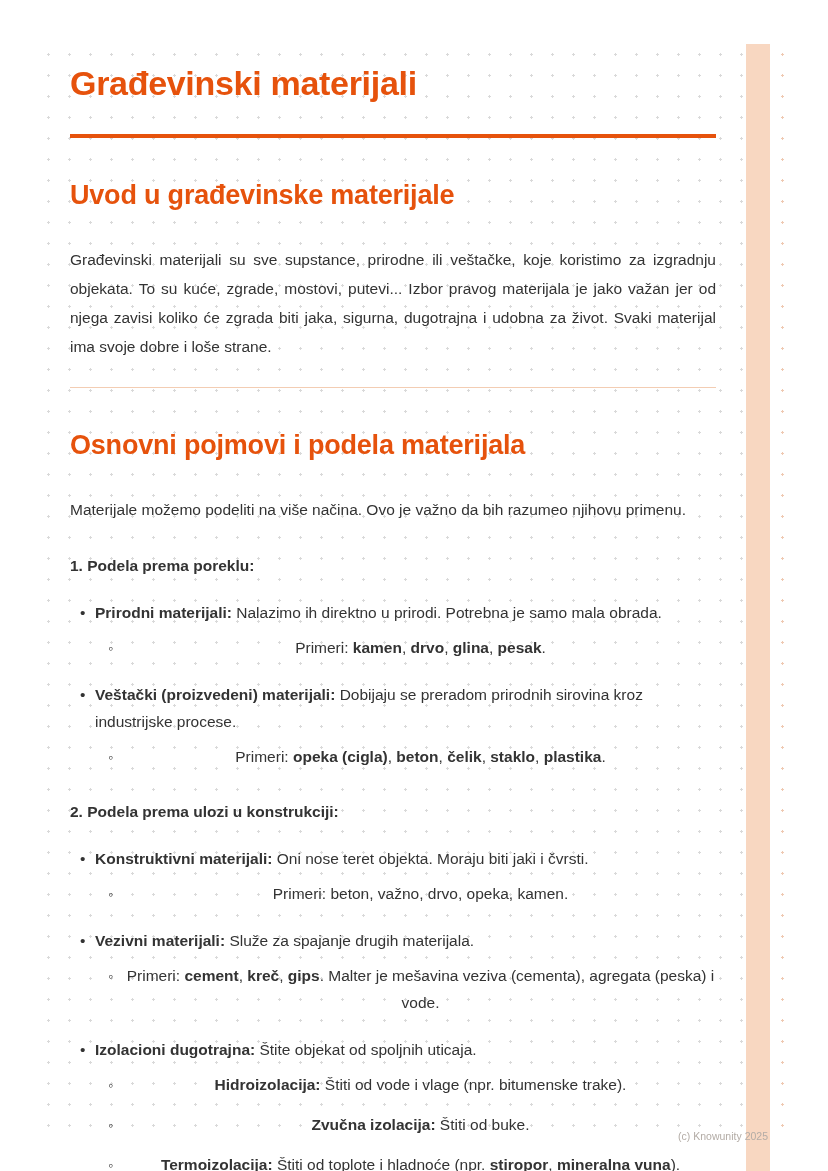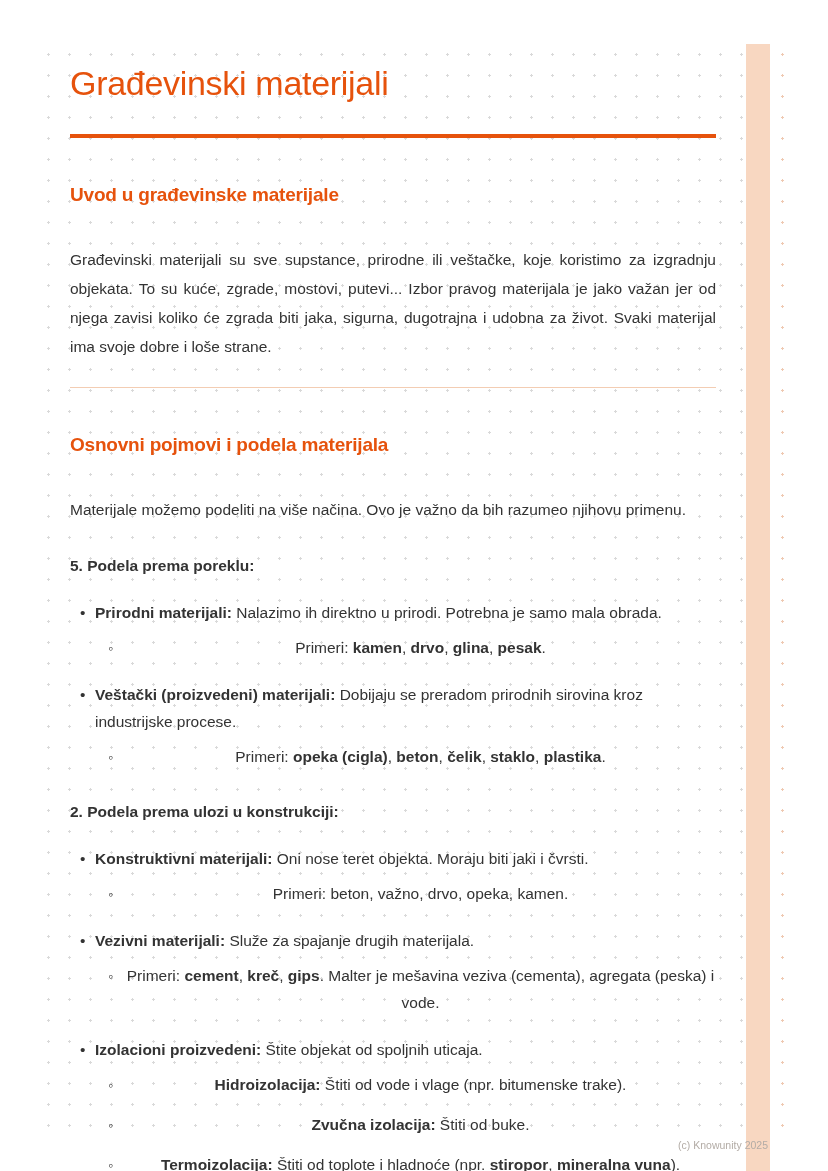--- a/index.html
+++ b/index.html
@@ -37,33 +37,33 @@
     background:var(--band);
   }
   .content{
     position:absolute;
     left:70px; right:112px; top:62px;
   }
   h1.title{
     margin:0;
     font-size:34px;
     line-height:42px;
-    font-weight:400;
+    font-weight:700;
     color:var(--accent);
     letter-spacing:-0.3px;
   }
   .title-rule{
     border:none;
     height:4px;
     background:var(--accent);
     margin:30px 0 0 0;
   }
   h2.section{
     margin:42px 0 0 0;
-    font-size:19px;
+    font-size:27px;
     line-height:30px;
     font-weight:700;
     color:var(--accent);
     letter-spacing:-0.2px;
   }
   p.body{
     margin:35px 0 0 0;
     font-size:15.5px;
     line-height:29px;
     text-align:justify;
@@ -120,21 +120,21 @@
     position:absolute;
     left:0;
     top:0.5px;
     font-size:14px;
     color:var(--text);
   }
   .txt strong{font-weight:700;}
   .footer{
     position:absolute;
     right:60px;
-    bottom:20px;
+    bottom:29px;
     font-size:10.5px;
     color:#b3aca6;
   }
 </style>
 </head>
 <body>
 
 <div class="page">
 
   <div class="dot-grid"></div>
@@ -148,21 +148,21 @@
 
     <h2 class="section">Uvod u građevinske materijale</h2>
     <p class="body">Građevinski materijali su sve supstance, prirodne ili veštačke, koje koristimo za izgradnju objekata. To su kuće, zgrade, mostovi, putevi... Izbor pravog materijala je jako važan jer od njega zavisi koliko će zgrada biti jaka, sigurna, dugotrajna i udobna za život. Svaki materijal ima svoje dobre i loše strane.</p>
 
     <hr class="section-divider">
 
     <h2 class="section">Osnovni pojmovi i podela materijala</h2>
     <p class="body">Materijale možemo podeliti na više načina. Ovo je važno da bih razumeo njihovu primenu.</p>
 
     <section>
-      <p class="subhead">5. Podela prema poreklu:</p>
+      <p class="subhead">1. Podela prema poreklu:</p>
       <ul class="l1">
         <li class="li1">
           <div class="txt"><strong>Prirodni materijali:</strong><span> Nalazimo ih direktno u prirodi. Potrebna je samo mala obrada.</span></div>
           <ul class="l2">
             <li class="li2">
               <div class="txt"><span>Primeri: </span><strong>kamen</strong><span>, </span><strong>drvo</strong><span>, </span><strong>glina</strong><span>, </span><strong>pesak</strong><span>.</span></div>
             </li>
           </ul>
         </li>
         <li class="li1">
@@ -189,21 +189,21 @@
         </li>
         <li class="li1">
           <div class="txt"><strong>Vezivni materijali:</strong><span> Služe za spajanje drugih materijala.</span></div>
           <ul class="l2">
             <li class="li2">
               <div class="txt"><span>Primeri: </span><strong>cement</strong><span>, </span><strong>kreč</strong><span>, </span><strong>gips</strong><span>. Malter je mešavina veziva (cementa), agregata (peska) i vode.</span></div>
             </li>
           </ul>
         </li>
         <li class="li1">
-          <div class="txt"><strong>Izolacioni proizvedeni:</strong><span> Štite objekat od spoljnih uticaja.</span></div>
+          <div class="txt"><strong>Izolacioni dugotrajna:</strong><span> Štite objekat od spoljnih uticaja.</span></div>
           <ul class="l2">
             <li class="li2">
               <div class="txt"><strong>Hidroizolacija:</strong><span> Štiti od vode i vlage (npr. bitumenske trake).</span></div>
             </li>
             <li class="li2">
               <div class="txt"><strong>Zvučna izolacija:</strong><span> Štiti od buke.</span></div>
             </li>
             <li class="li2">
               <div class="txt"><strong>Termoizolacija:</strong><span> Štiti od toplote i hladnoće (npr. </span><strong>stiropor</strong><span>, </span><strong>mineralna vuna</strong><span>).</span></div>
             </li>

